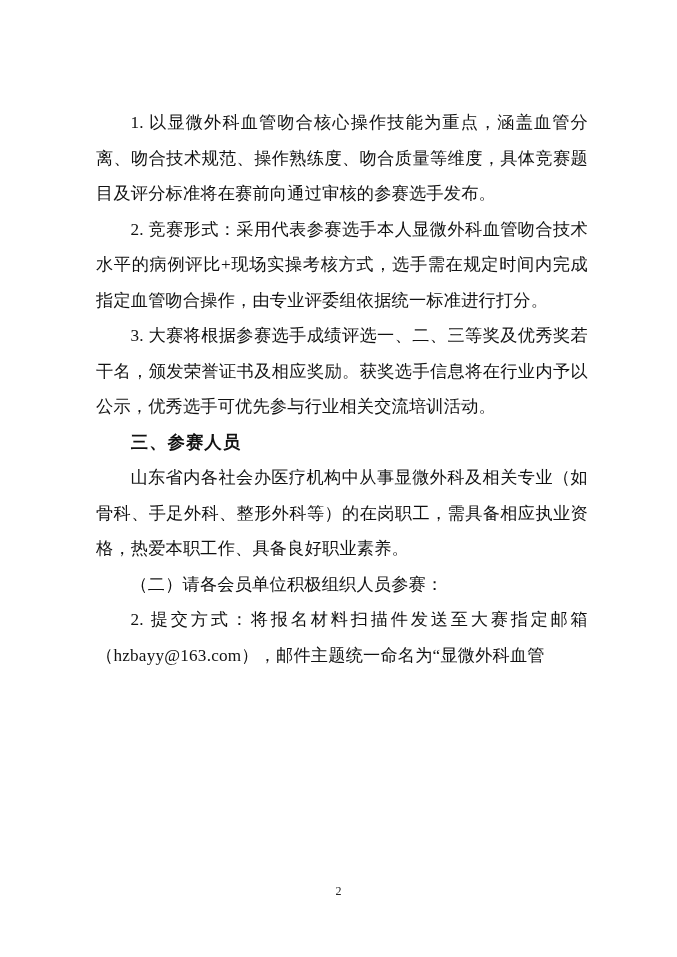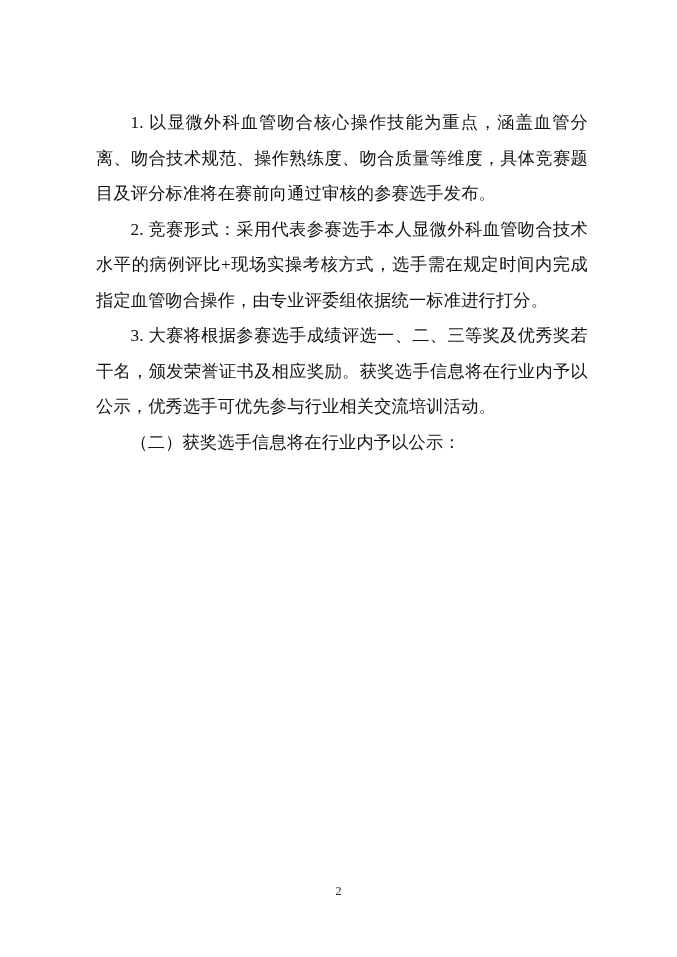--- a/index.html
+++ b/index.html
@@ -62,21 +62,24 @@
 </head>
 <body>
 
 <div class="page">
   <div class="content">
 
     <p class="para indent2">1. 以显微外科血管吻合核心操作技能为重点，涵盖血管分离、吻合技术规范、操作熟练度、吻合质量等维度，具体竞赛题目及评分标准将在赛前向通过审核的参赛选手发布。</p>
     <p class="para indent2">2. 竞赛形式：采用代表参赛选手本人显微外科血管吻合技术水平的病例评比+现场实操考核方式，选手需在规定时间内完成指定血管吻合操作，由专业评委组依据统一标准进行打分。</p>
     <p class="para indent2">3. 大赛将根据参赛选手成绩评选一、二、三等奖及优秀奖若干名，颁发荣誉证书及相应奖励。获奖选手信息将在行业内予以公示，优秀选手可优先参与行业相关交流培训活动。</p>
 
+    <p class="heading">三、参赛人员</p>
+
+    <p class="para indent2">山东省内各社会办医疗机构中从事显微外科及相关专业（如骨科、手足外科、整形外科等）的在岗职工，需具备相应执业资格，热爱本职工作、具备良好职业素养。</p>
 
 
-
-    <p class="para indent2">（二）获奖选手信息将在行业内予以公示：</p>
+    <p class="para indent2">（二）请各会员单位积极组织人员参赛：</p>
+    <p class="para indent2">2. 提交方式：将报名材料扫描件发送至大赛指定邮箱（hzbayy@163.com），邮件主题统一命名为“显微外科血管</p>
 
   </div>
 
   <div class="pagenum">2</div>
 </div>
 
 </body></html>

